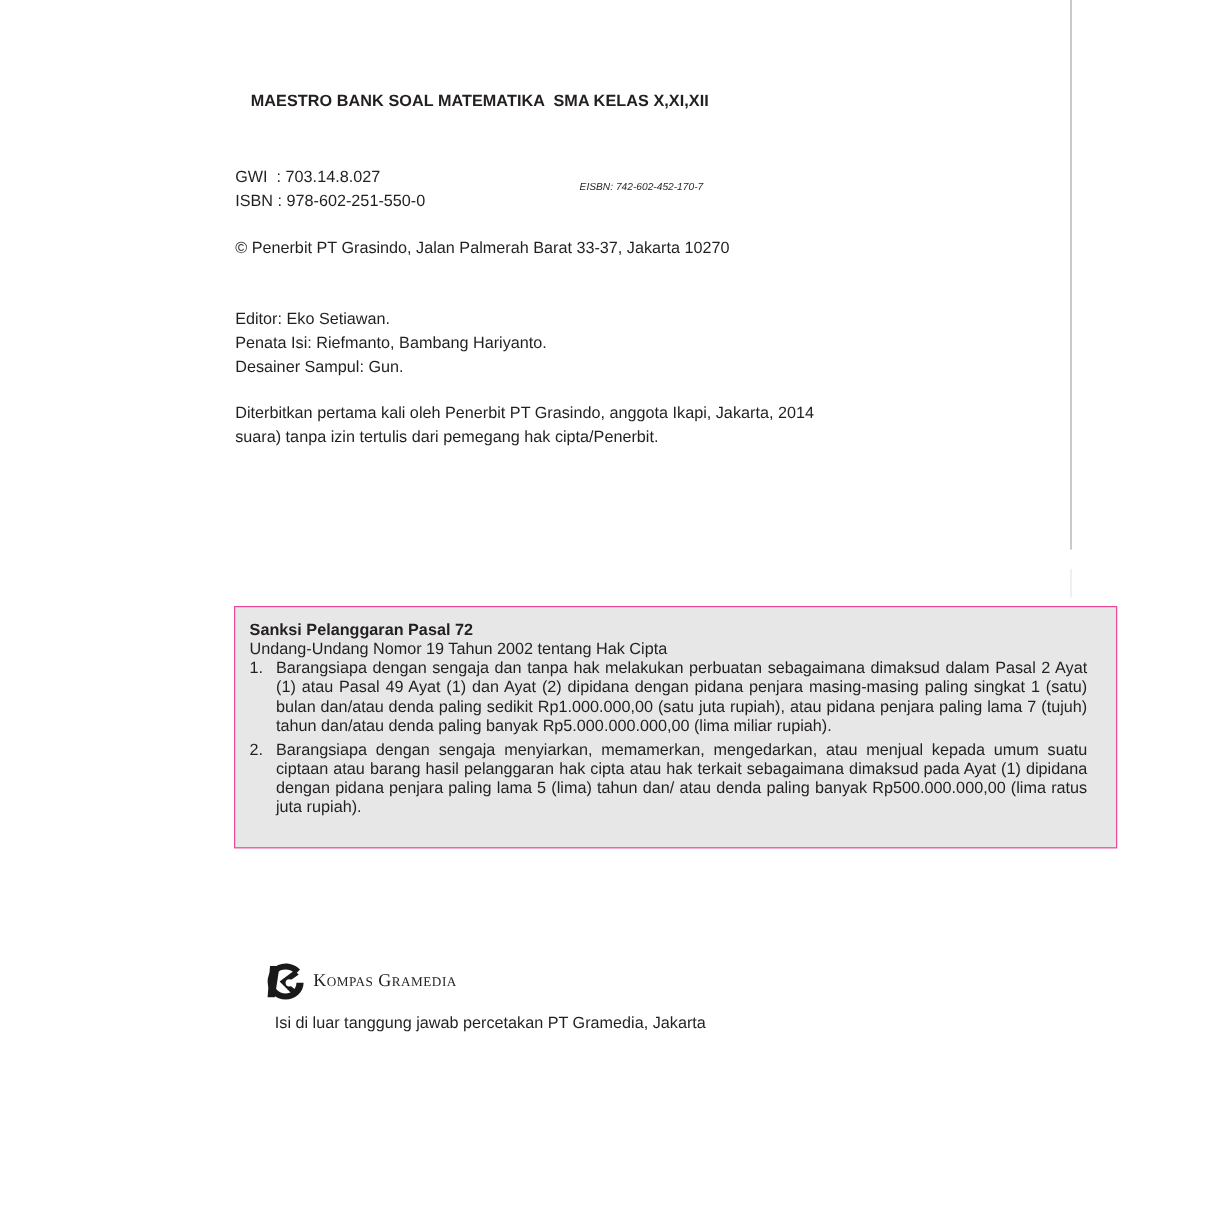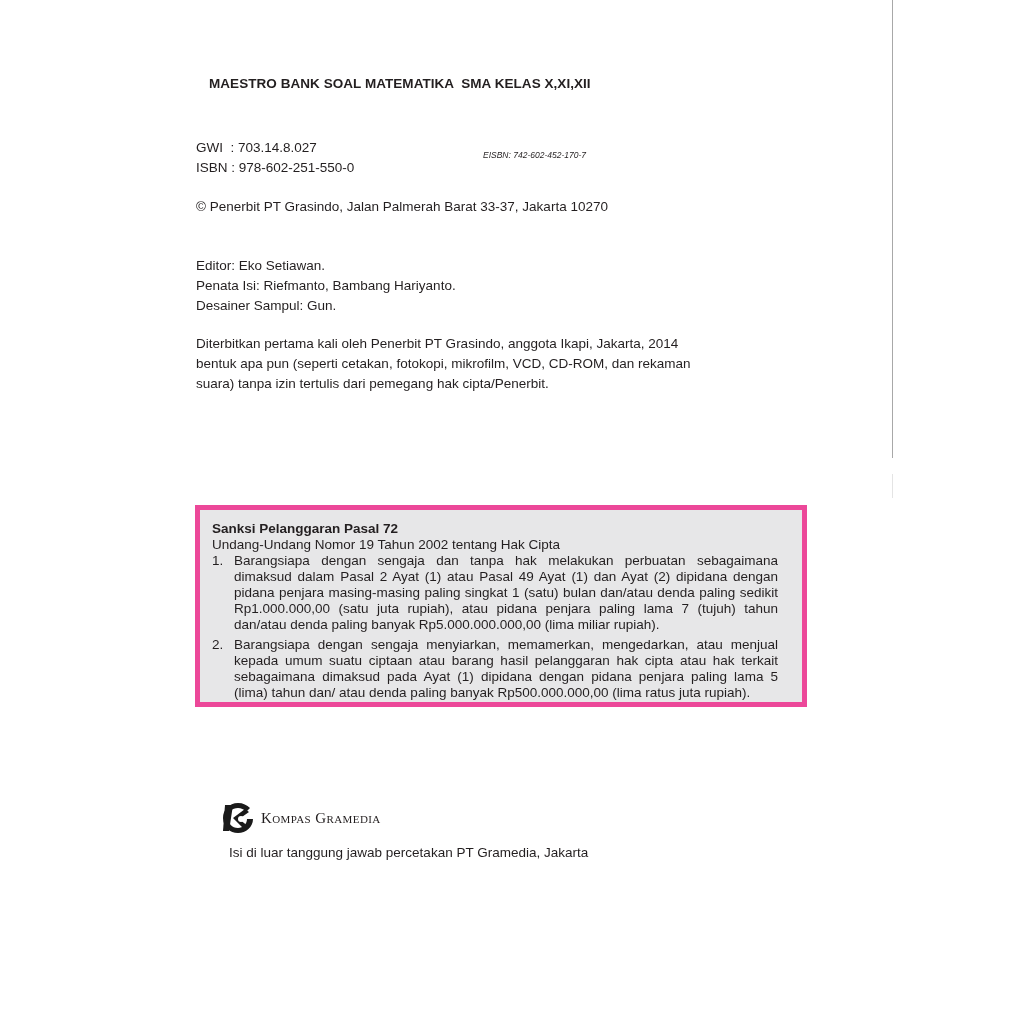--- a/index.html
+++ b/index.html
@@ -15,22 +15,22 @@
   .ids { position: absolute; left: 196px; top: 138px; font-size: 13.5px; line-height: 20px; }
   .ids div { white-space: pre; }
   .eisbn { position: absolute; left: 483px; top: 150px; font-size: 8.5px; font-style: italic; }
 
   .block { position: absolute; left: 196px; font-size: 13.5px; line-height: 20px; white-space: nowrap; }
   .copyright { top: 197px; }
   .credits { top: 256px; }
   .notice { top: 334px; }
 
   .sanksi-box {
-    position: absolute; left: 195px; top: 505px; width: 612px; height: 202px;
-    background: #e7e7e8; border: 5px solid #ec4899; box-sizing: border-box;
+    position: absolute; left: 195px; top: 505px; width: 736px; height: 202px;
+    background: #e7e7e8; border: 1px solid #ec4899; box-sizing: border-box;
     padding: 11px 24px 0 12px; font-size: 13.5px; line-height: 16px;
   }
   .sanksi-title { font-weight: bold; }
   .sanksi-list { margin: 0; padding: 0; list-style: none; }
   .sanksi-list li { position: relative; padding-left: 22px; margin-bottom: 4px; text-align: justify; }
   .sanksi-list li .num { position: absolute; left: 0; top: 0; }
 
   .publisher-logo { position: absolute; left: 221px; top: 801px; display: flex; align-items: center; }
   .logo-mark { width: 34px; height: 34px; }
   .logo-text { margin-left: 6px; font-family: Liberation Serif, serif; font-size: 15px; font-variant: small-caps; letter-spacing: 0.4px; }
@@ -55,21 +55,20 @@
 </div>
 
 <div class="block credits">
   <div>Editor: Eko Setiawan.</div>
   <div>Penata Isi: Riefmanto, Bambang Hariyanto.</div>
   <div>Desainer Sampul:  Gun.</div>
 </div>
 
 <div class="block notice">
   <div>Diterbitkan pertama kali oleh Penerbit PT Grasindo, anggota Ikapi, Jakarta, 2014</div>
-  <div>bentuk apa pun (seperti cetakan, fotokopi, mikrofilm, VCD, CD-ROM, dan rekaman</div>
   <div>suara) tanpa izin tertulis dari pemegang hak cipta/Penerbit.</div>
 </div>
 
 <div class="sanksi-box">
   <div class="sanksi-title">Sanksi Pelanggaran Pasal 72</div>
   <div>Undang-Undang Nomor 19 Tahun 2002 tentang Hak Cipta</div>
   <ul class="sanksi-list">
     <li>
       <span class="num">1.</span>
       <span>Barangsiapa dengan sengaja dan tanpa hak melakukan perbuatan sebagaimana dimaksud dalam Pasal 2 Ayat (1) atau Pasal 49 Ayat (1) dan Ayat (2) dipidana dengan pidana penjara masing-masing paling singkat 1 (satu) bulan dan/atau denda paling sedikit Rp1.000.000,00 (satu juta rupiah), atau pidana penjara paling lama 7 (tujuh) tahun dan/atau denda paling banyak Rp5.000.000.000,00 (lima miliar rupiah).</span>

